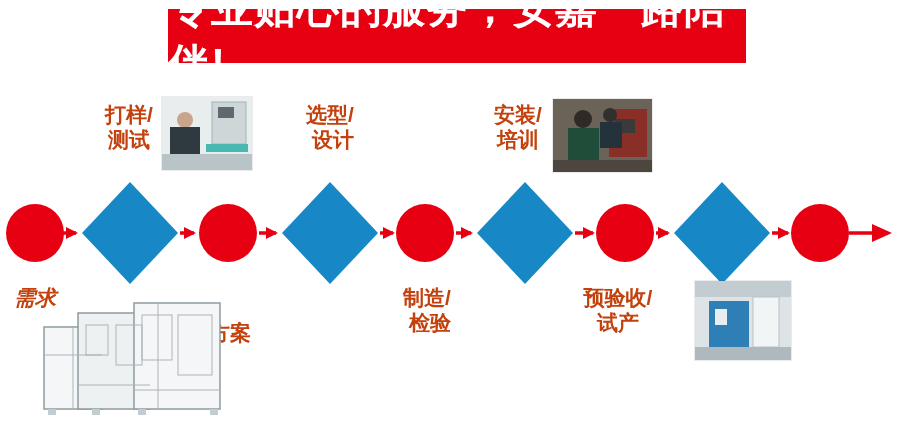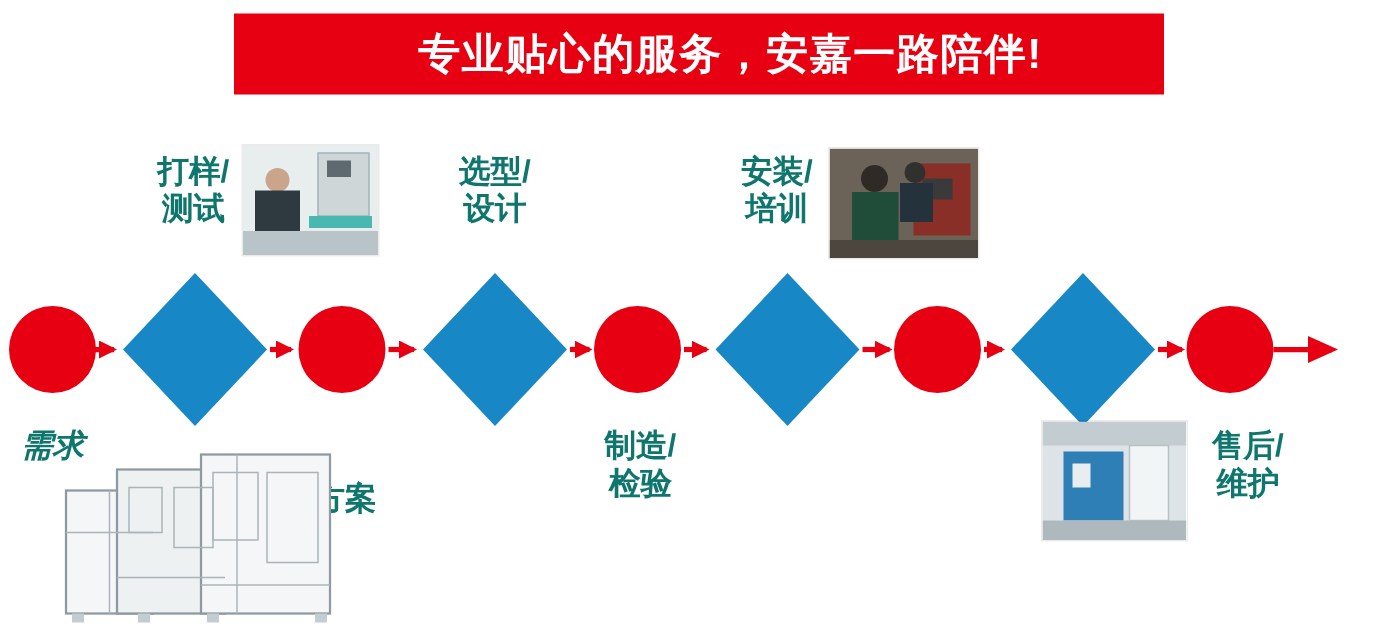--- a/index.html
+++ b/index.html
@@ -4,29 +4,29 @@
 <style>
   html,body{margin:0;padding:0;background:#ffffff;}
   .stage{
     position:relative;
     width:920px;height:426px;
     background:#ffffff;
     overflow:hidden;
     font-family:"Liberation Sans","DejaVu Sans",sans-serif;
   }
   .banner{
-    position:absolute;left:156px;top:9px;width:578px;height:54px;
+    position:absolute;left:168px;top:9px;width:578px;height:54px;
     background:#e60012;color:#ffffff;
     display:flex;align-items:center;justify-content:center;
-    font-size:28px;font-weight:bold;letter-spacing:1px;padding-left:42px;
+    font-size:42px;font-weight:bold;letter-spacing:1px;
   }
   .timeline-svg{position:absolute;left:0;top:0;width:920px;height:426px;}
   .step-label{
     position:absolute;
-    color:#0f766e;font-weight:bold;
+    color:#c2410c;font-weight:bold;
     font-size:21px;line-height:25px;
     text-align:center;white-space:pre-line;
     transform:translateX(-50%);
   }
   .photo{
     position:absolute;overflow:hidden;
     box-shadow:0 0 0 1px rgba(0,0,0,0.08);
   }
   .photo svg{display:block;width:100%;height:100%;}
   .drawing{position:absolute;}
@@ -73,28 +73,28 @@
       <circle cx="625" cy="233" r="29" fill="#e60012"></circle>
       <polygon points="674,233 722,182 770,233 722,284" fill="#1787c5"></polygon>
       <circle cx="820" cy="233" r="29" fill="#e60012"></circle>
     </g>
   </svg>
 
   <div class="step-label" style="left:35px;  top:285px;font-style:italic;">需求</div>
   <div class="step-label" style="left:129px; top:102px;">打样/
 测试</div>
   <div class="step-label" style="left:230px; top:287px;margin-top:33px;">方案</div>
-  <div class="step-label" style="left:330px; top:102px;">选型/
+  <div class="step-label" style="left:330px; top:102px;text-align:right;">选型/
 设计</div>
-  <div class="step-label" style="left:427px; top:285px;">制造/
+  <div class="step-label" style="left:427px; top:285px;text-align:right;">制造/
 检验</div>
   <div class="step-label" style="left:518px; top:102px;">安装/
 培训</div>
-  <div class="step-label" style="left:832px; top:285px;">售后/
-维护</div>
+  <div class="step-label" style="left:618px; top:285px;">预验收/
+试产</div>
 
   <div class="photo" style="left:162px;top:97px;width:90px;height:73px;">
     <svg viewBox="0 0 90 73" xmlns="http://www.w3.org/2000/svg">
       <rect width="90" height="73" fill="#e8edee"></rect>
       <rect x="50" y="5" width="34" height="42" fill="#cfd6d8" stroke="#9fb4ba"></rect>
       <rect x="56" y="10" width="16" height="11" fill="#5e6a70"></rect>
       <rect x="44" y="47" width="42" height="8" fill="#49b8b0"></rect>
       <circle cx="23" cy="23" r="8" fill="#caa58c"></circle>
       <rect x="8" y="30" width="30" height="27" fill="#2e3a40"></rect>
       <rect x="0" y="57" width="90" height="16" fill="#b8c4c8"></rect>

